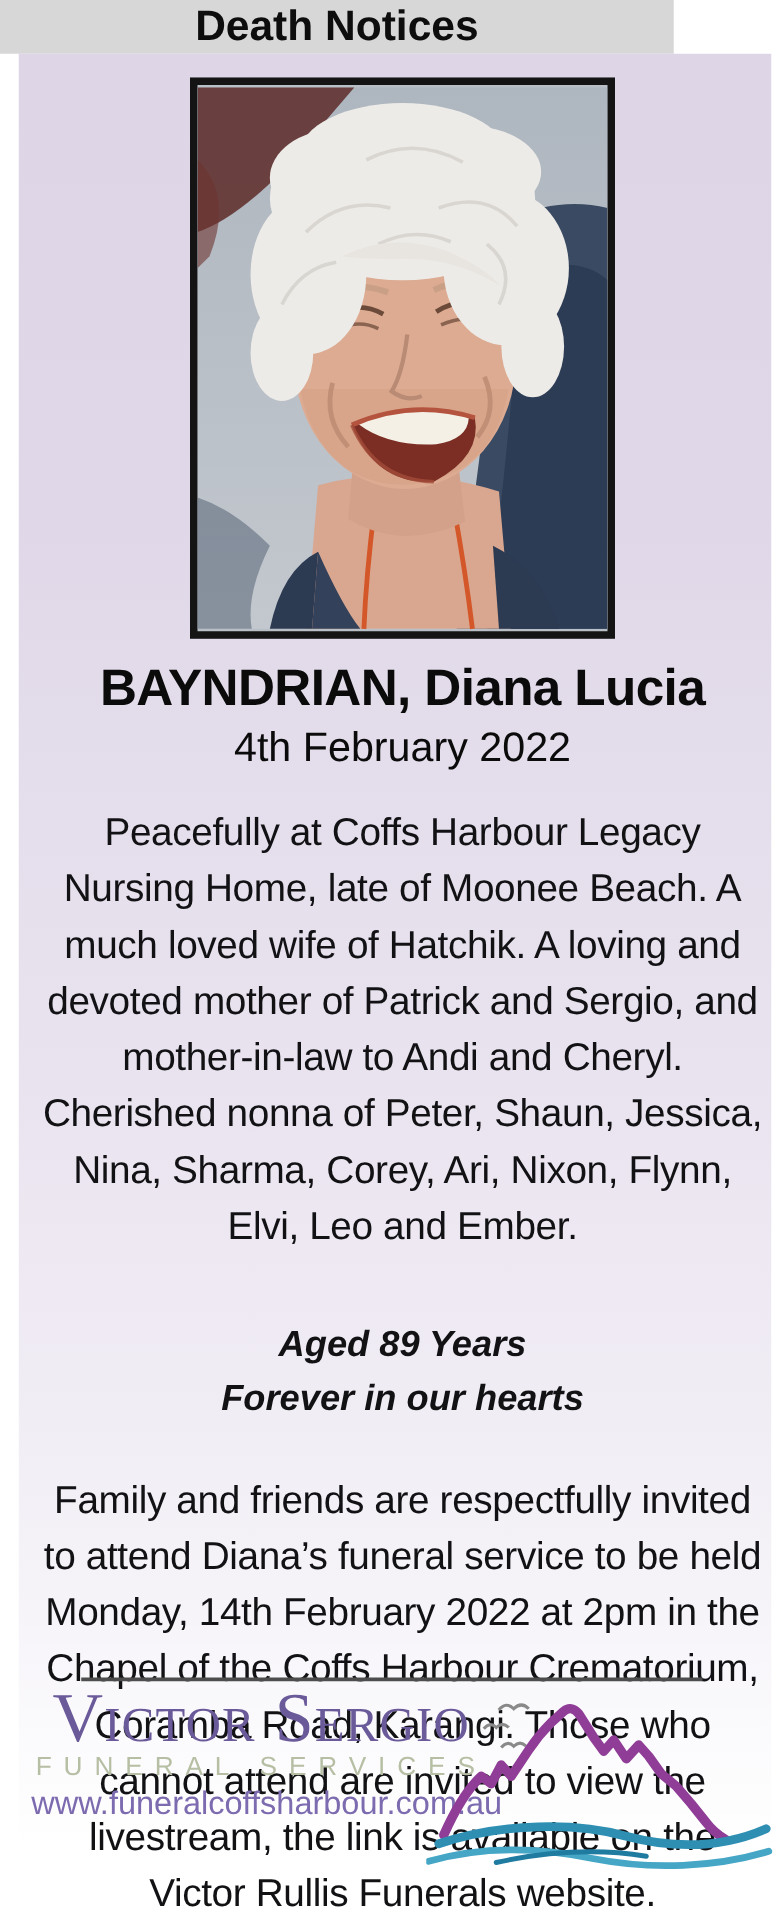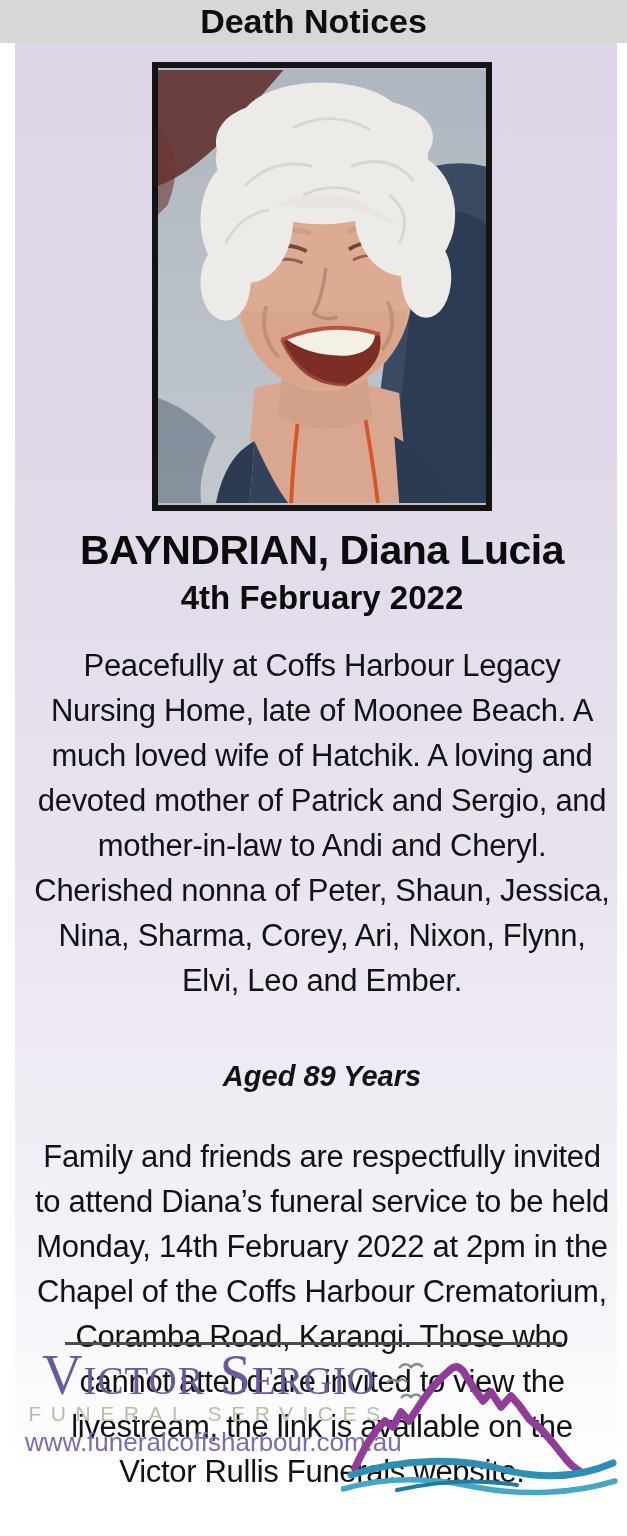--- a/index.html
+++ b/index.html
@@ -9,21 +9,21 @@
     position: relative;
     width: 627px;
     height: 1536px;
     overflow: hidden;
   }
 
   
   .header-bar {
     position: absolute;
     left: 0; top: 0;
-    width: 627px; height: 43px;
+    width: 539px; height: 43px;
     background: #d7d7d7;
     display: flex;
     align-items: center;
     justify-content: center;
   }
   .header-bar h1 {
     font-size: 34px;
     font-weight: bold;
     color: #0d0d0d;
     letter-spacing: 0px;
@@ -58,21 +58,21 @@
   .deceased-name {
     margin-top: 16px;
     font-size: 41px;
     font-weight: bold;
     color: #0b0b0b;
     letter-spacing: -0.5px;
   }
   .death-date {
     margin-top: 5px;
     font-size: 33px;
-    font-weight: bold;
+    font-weight: normal;
     color: #0b0b0b;
   }
 
   
   .body-par {
     margin: 26px auto 0 auto;
     width: 586px;
     font-size: 31px;
     line-height: 45px;
     letter-spacing: -0.3px;
@@ -222,20 +222,21 @@
     </svg>
   </div>
 
   <h2 class="deceased-name">BAYNDRIAN, Diana Lucia</h2>
   <h3 class="death-date">4th February 2022</h3>
 
   <p class="body-par">Peacefully at Coffs Harbour Legacy Nursing Home, late of Moonee Beach. A much loved wife of Hatchik. A loving and devoted mother of Patrick and Sergio, and mother-in-law to Andi and Cheryl. Cherished nonna of Peter, Shaun, Jessica, Nina, Sharma, Corey, Ari, Nixon, Flynn, Elvi, Leo and Ember.</p>
 
   <div class="tribute">
     <div>Aged 89 Years</div>
+    <div>Forever in our hearts</div>
   </div>
 
   <p class="body-par par-2">Family and friends are respectfully invited to attend Diana’s funeral service to be held Monday, 14th February 2022 at 2pm in the Chapel of the Coffs Harbour Crematorium, Coramba Road, Karangi. Those who cannot attend are invited to view the livestream, the link is available on the Victor Rullis Funerals website.</p>
 
   <div class="footer">
     <div class="footer-divider"></div>
 
     <div class="footer-text">
       <div class="brand-name">Victor Sergio</div>
       <div class="brand-tagline">FUNERAL SERVICES</div>

